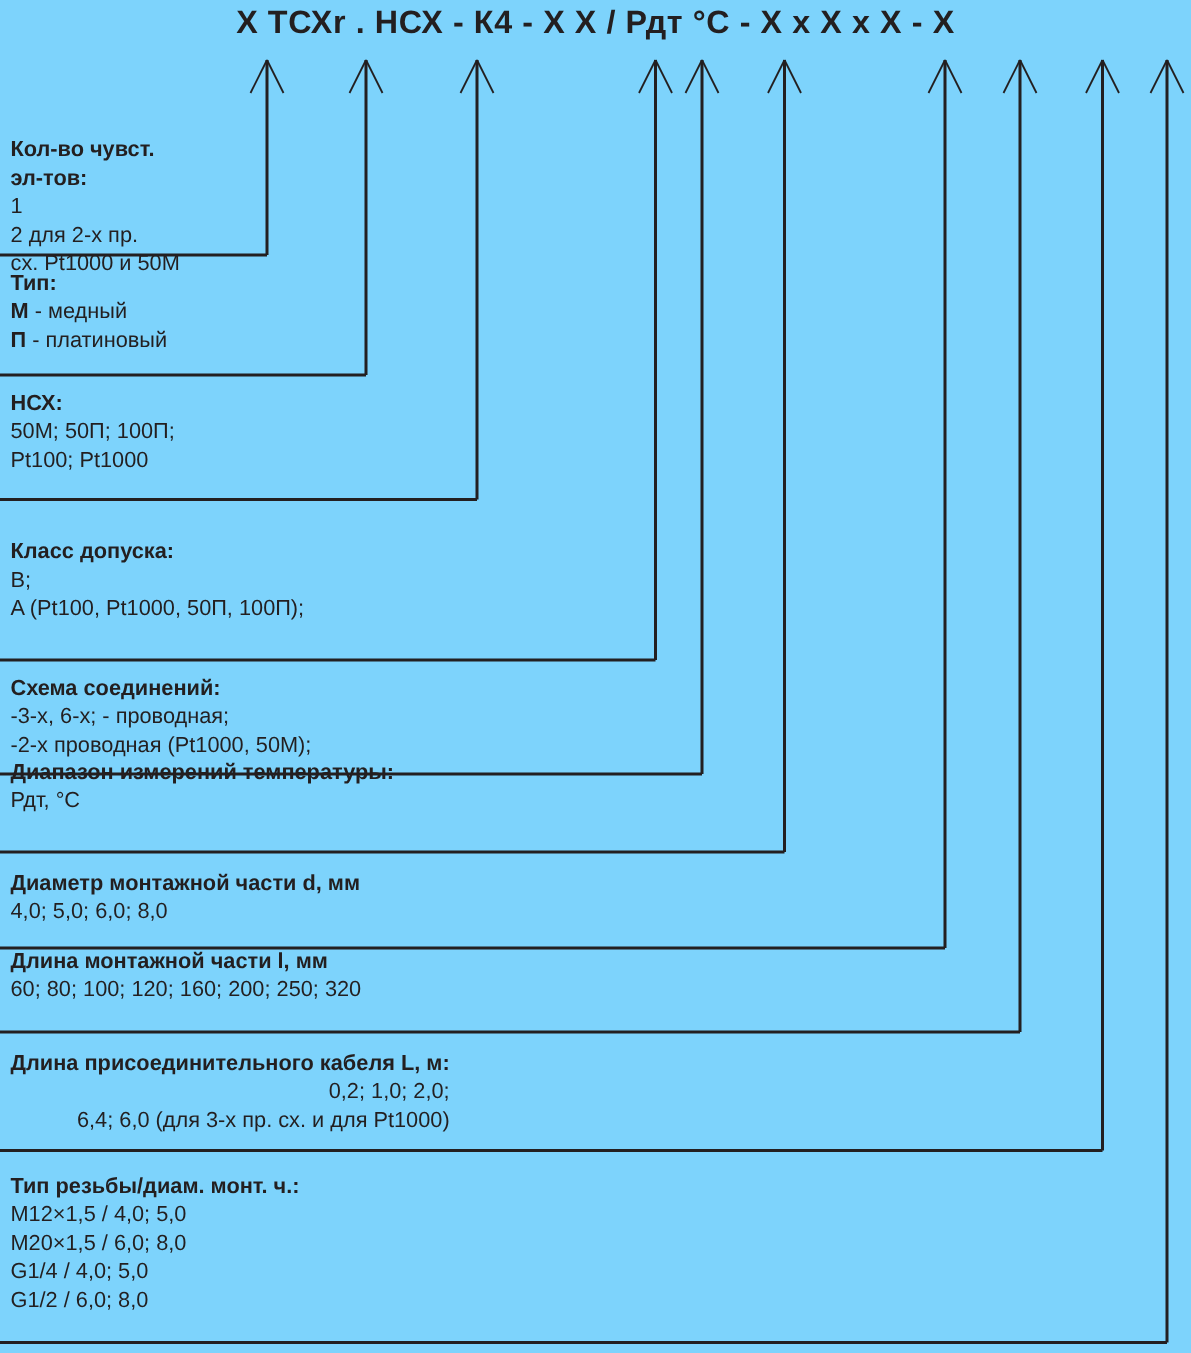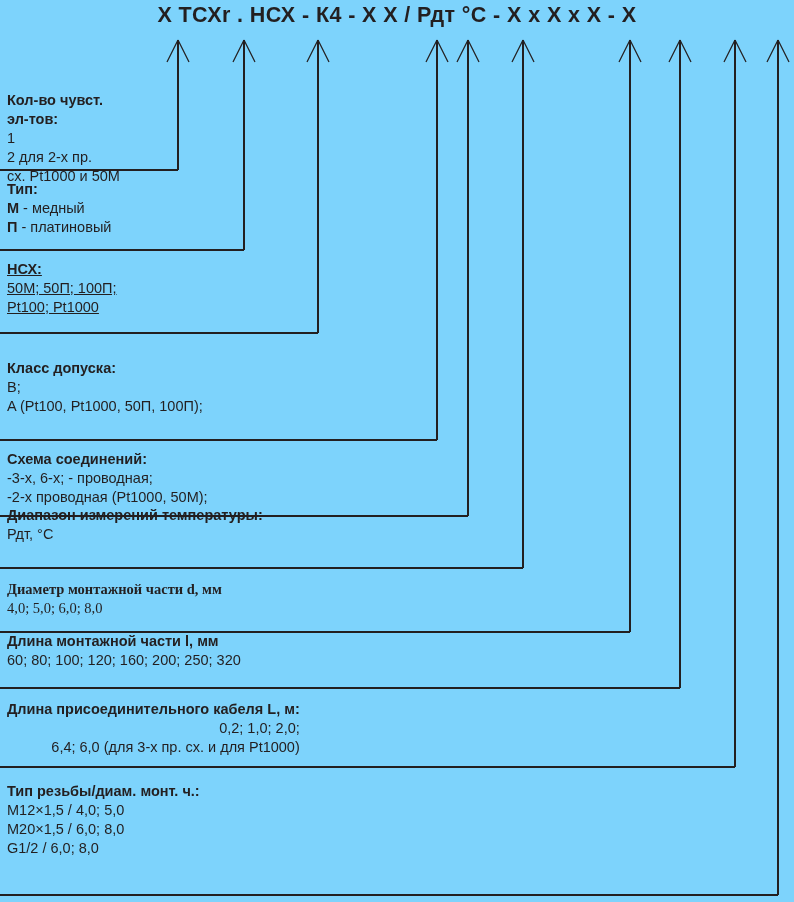--- a/index.html
+++ b/index.html
@@ -141,53 +141,54 @@
         <div class="hd">эл-тов:</div>
         <div class="ln">1</div>
         <div class="ln">2 для 2-х пр.</div>
         <div class="ln">сх. Pt1000 и 50М</div>
       </div>
       <div class="block" style="top: 180px;">
         <div class="hd">Тип:</div>
         <div class="ln"><b>М</b> - медный</div>
         <div class="ln"><b>П</b> - платиновый</div>
       </div>
-      <div class="block" style="top: 260px; text-decoration: underline;">
+      <div class="block" style="top: 260px;">
         <div class="hd">НСХ:</div>
         <div class="ln">50М; 50П; 100П;</div>
         <div class="ln">Pt100; Pt1000</div>
       </div>
       <div class="block" style="top: 345px; margin-top: 14px;">
         <div class="hd">Класс допуска:</div>
         <div class="ln">B;</div>
         <div class="ln">A (Pt100, Pt1000, 50П, 100П);</div>
       </div>
       <div class="block" style="top: 450px;">
         <div class="hd">Схема соединений:</div>
         <div class="ln">-3-х, 6-х; - проводная;</div>
         <div class="ln">-2-х проводная (Pt1000, 50М);</div>
       </div>
       <div class="block" style="top: 506px;">
         <div class="hd">Диапазон измерений температуры:</div>
         <div class="ln">Рдт, °C</div>
       </div>
-      <div class="block" style="top: 580px; font-family: Liberation Serif, serif;">
+      <div class="block" style="top: 580px;">
         <div class="hd">Диаметр монтажной части d, мм</div>
         <div class="ln">4,0; 5,0; 6,0; 8,0</div>
       </div>
       <div class="block" style="top: 632px;">
         <div class="hd">Длина монтажной части l, мм</div>
         <div class="ln">60; 80; 100; 120; 160; 200; 250; 320</div>
       </div>
       <div class="block" style="top: 700px; text-align: right;">
         <div class="hd">Длина присоединительного кабеля L, м:</div>
         <div class="ln">0,2; 1,0; 2,0;</div>
         <div class="ln">6,4; 6,0 (для 3-х пр. сх. и для Pt1000)</div>
       </div>
       <div class="block" style="top: 782px;">
         <div class="hd">Тип резьбы/диам. монт. ч.:</div>
         <div class="ln">M12×1,5 / 4,0; 5,0</div>
         <div class="ln">M20×1,5 / 6,0; 8,0</div>
+        <div class="ln">G1/4 / 4,0; 5,0</div>
         <div class="ln">G1/2 / 6,0; 8,0</div>
       </div>
     </div>
 
 </div>
 
 </body></html>

